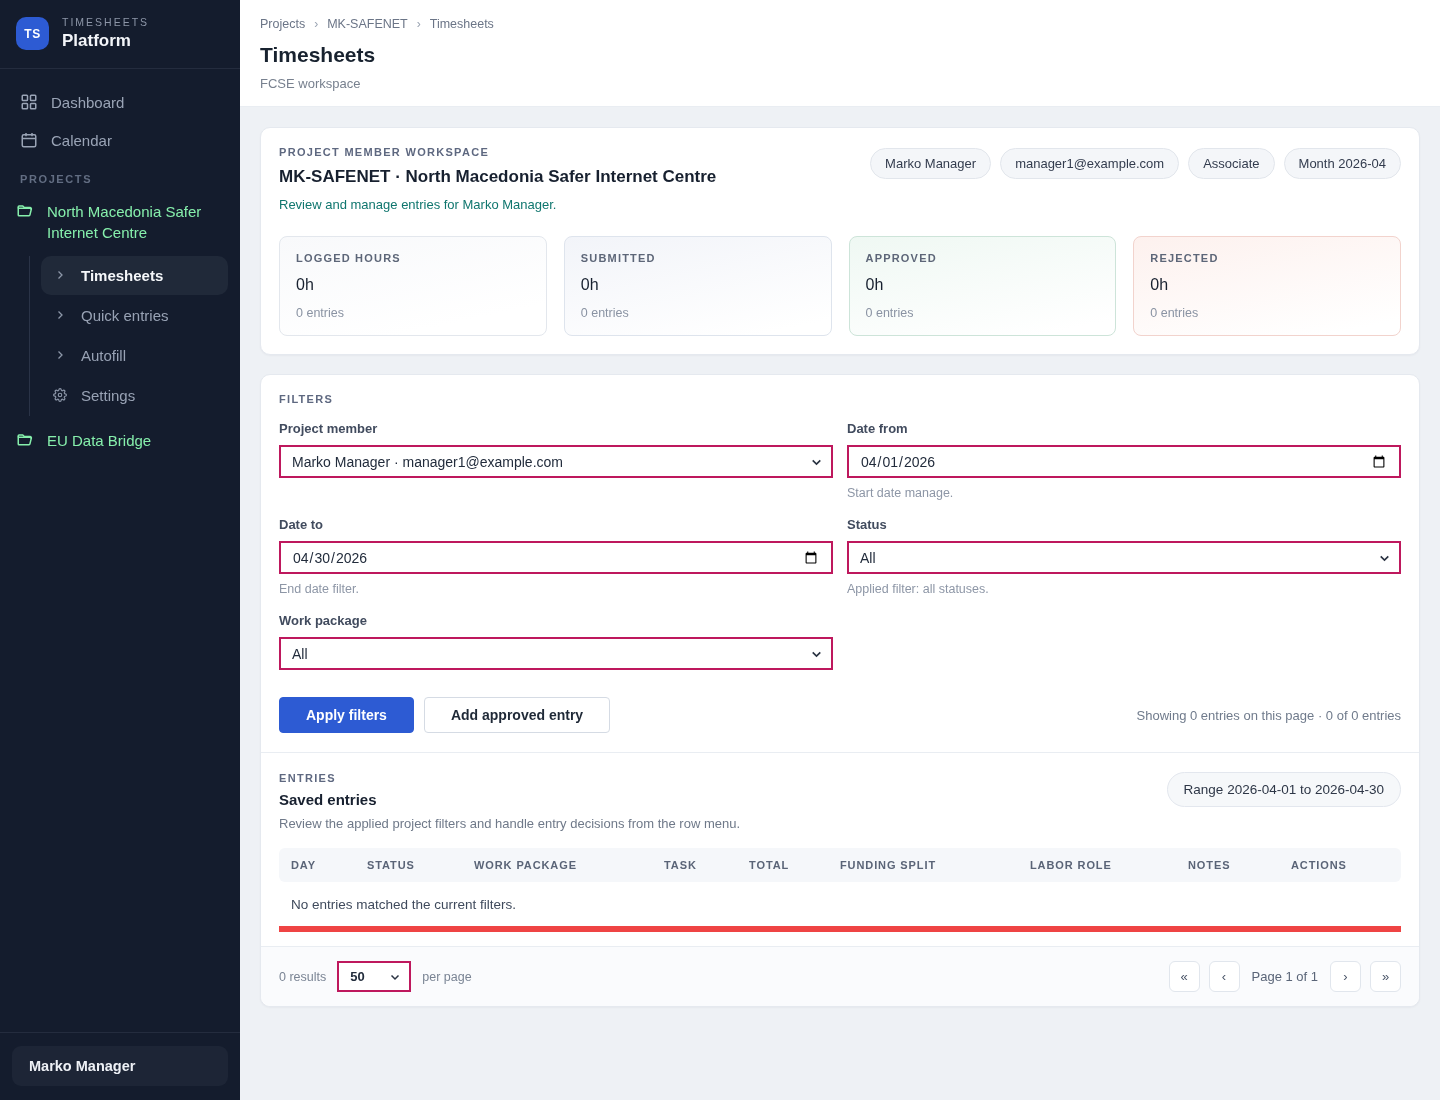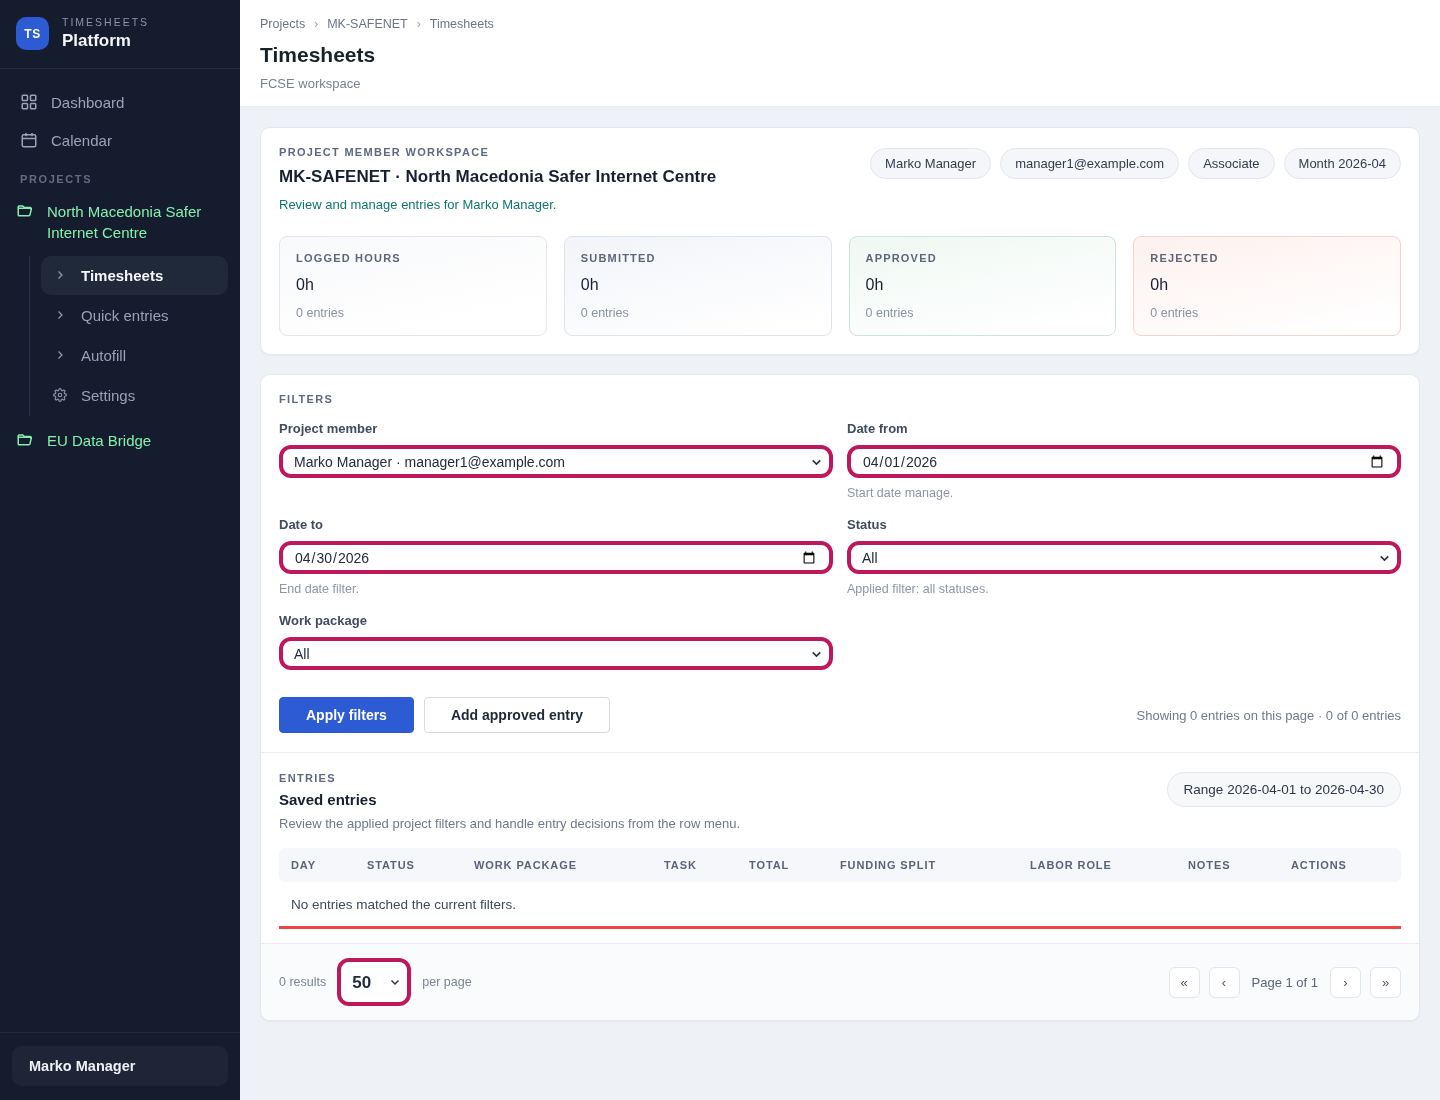--- a/index.html
+++ b/index.html
@@ -115,21 +115,21 @@
   .stat-value { font-size: 16px; font-weight: 400; color: #17202f; margin-top: 12px; }
   .stat-sub { font-size: 12.5px; color: #8a93a3; margin-top: 12px; }
 
   
   .filters-grid {
     display: grid; grid-template-columns: 1fr 1fr; column-gap: 14px; row-gap: 17px;
     margin-top: 16px;
   }
   .field-label { display: block; font-size: 13px; font-weight: 700; color: #414b5e; margin-bottom: 9px; }
   .control {
-    width: 100%; height: 33px; border: 4px solid #be185d; border-radius: 12px;
+    width: 100%; height: 33px; border: 2px solid #be185d; border-radius: 0;
     background: #fff; font-family: "Liberation Sans", sans-serif;
     font-size: 14px; color: #222c3c; padding: 0 11px;
   }
   select.control { appearance: none; -webkit-appearance: none; padding-right: 30px; cursor: pointer; }
   .select-wrap { position: relative; }
   .select-chevron {
     position: absolute; right: 10px; top: 50%; transform: translateY(-50%);
     pointer-events: none; color: #2a3342; display: flex;
   }
   .helper { font-size: 12.5px; color: #8d96a6; margin-top: 8px; }
@@ -158,34 +158,34 @@
   table.entries-table { width: 100%; border-collapse: collapse; table-layout: fixed; margin-top: 17px; }
   .entries-table th {
     background: #f5f7fa; text-align: left;
     font-size: 11px; font-weight: 700; letter-spacing: .9px; color: #5a6477;
     padding: 11px 10px; white-space: nowrap;
   }
   .entries-table th:first-child { padding-left: 12px; border-radius: 6px 0 0 6px; }
   .entries-table th:last-child { border-radius: 0 6px 6px 0; }
   .entries-table td.empty-cell {
     font-size: 13.5px; color: #3f4a5c; padding: 15px 12px 14px 12px;
-    border-bottom: 3px solid #ef4444;
+    border-bottom: 6px solid #ef4444;
   }
   .c1{width:78px}.c2{width:107px}.c3{width:190px}.c4{width:85px}.c5{width:91px}
   .c6{width:190px}.c7{width:158px}.c8{width:103px}
 
   .pagination {
     display: flex; align-items: center; gap: 11px;
     margin: 14px -18px -18px -18px;
     padding: 14px 18px; border-top: 1px solid #e9edf2;
     background: #fafbfd; border-radius: 0 0 10px 10px;
   }
   .pag-text { font-size: 12.5px; color: #7a8494; }
   .per-page-wrap { width: 74px; }
-  .per-page-wrap select { height: 48px; font-weight: 700; font-size: 17px; }
+  .per-page-wrap select { height: 31px; font-weight: 700; font-size: 13px; }
   .pager { margin-left: auto; display: flex; align-items: center; gap: 9px; }
   .pager-btn {
     width: 31px; height: 31px; background: #fff; border: 1px solid #e1e6ed; border-radius: 6px;
     color: #4a5568; font-size: 13px; cursor: pointer; font-family: "Liberation Sans", sans-serif;
     display: inline-flex; align-items: center; justify-content: center;
   }
   .page-indicator { font-size: 13px; color: #5a6578; padding: 0 3px; }
 </style>
 </head>
 <body>

